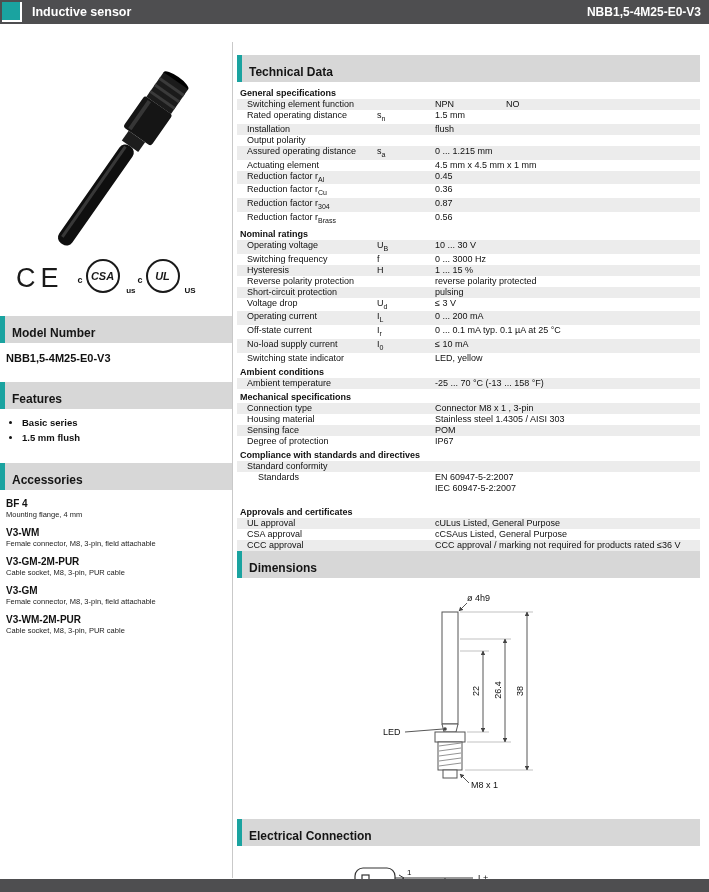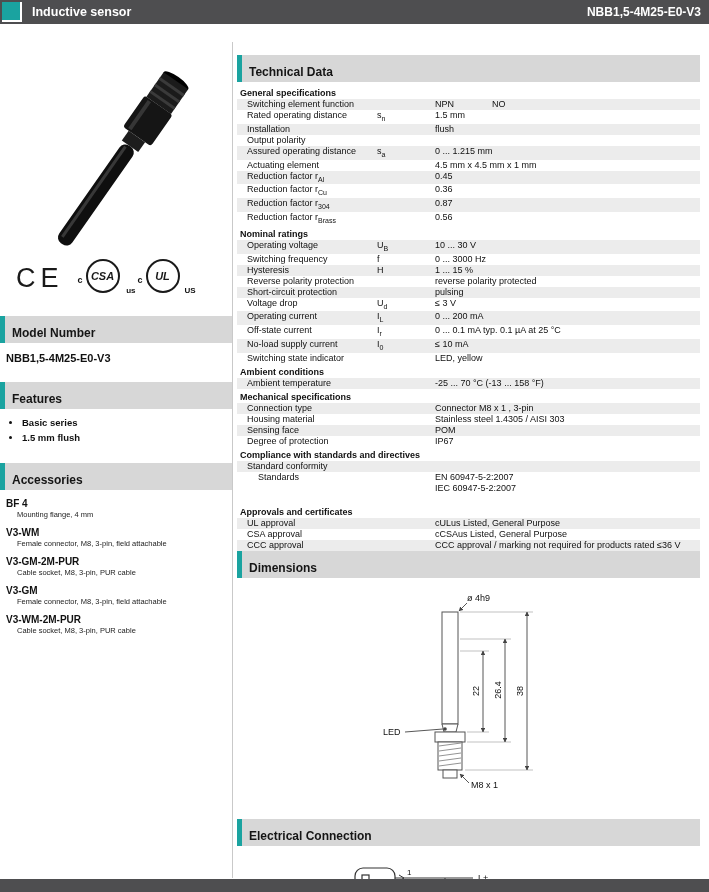--- a/index.html
+++ b/index.html
@@ -33,34 +33,34 @@
   .ce{font-size:27px;letter-spacing:5px;color:#1a1a1a;font-weight:400;}
   .mark{position:relative;width:38px;height:38px;}
   .mark-circle{display:flex;align-items:center;justify-content:center;width:34px;height:34px;border:2.5px solid #1a1a1a;border-radius:50%;font-weight:bold;font-style:italic;font-size:11px;color:#1a1a1a;}
   .mark .tl{position:absolute;left:-8px;top:16px;font-size:9px;font-weight:bold;}
   .mark .br{position:absolute;right:-12px;bottom:2px;font-size:8px;font-weight:bold;margin-top:6px;}
   .model-value{font-weight:bold;font-size:11px;margin:9px 6px 18px 6px;}
   .features{margin:8px 0 20px 22px;font-weight:bold;font-size:9.5px;}
   .features li{margin-bottom:4px;}
   .accessories{margin:6px 8px 0 6px;}
   .acc-name{font-weight:bold;font-size:10px;margin-top:8px;}
-  .acc-desc{font-size:7.5px;color:#1c1c1c;margin-top:1px;margin-left:11px;}
+  .acc-desc{font-size:7.5px;color:#1c1c1c;margin-top:1px;}
 
   
   .right-col{position:absolute;left:237px;top:55px;width:463px;}
   .tech-table{margin-top:3px;}
   .tgroup{font-weight:bold;font-size:9px;padding:3px 0 1px 3px;min-height:14px;}
   .tgap{height:10px;}
   .trow{display:flex;min-height:11px;font-size:9px;line-height:11px;align-items:flex-start;}
   .trow.shade{background:var(--row-shade);}
   .tlabel{flex:0 0 140px;padding-left:10px;}
   .tlabel.ind2{padding-left:21px;}
   .tsym{flex:0 0 58px;}
   .tval{flex:1;white-space:pre-line;padding-right:4px;}
-  .tval2{margin-left:38px;text-align:center;}
+  .tval2{margin-left:52px;text-align:center;}
   sub{font-size:7px;}
   .dim-wrap{width:463px;height:235px;margin-top:6px;}
   .elec-wrap{width:463px;height:86px;margin-top:10px;}
   svg text{font-family:"Liberation Sans",sans-serif;fill:#111;}
 </style>
 </head>
 <body>
 
 <div class="page">
 

